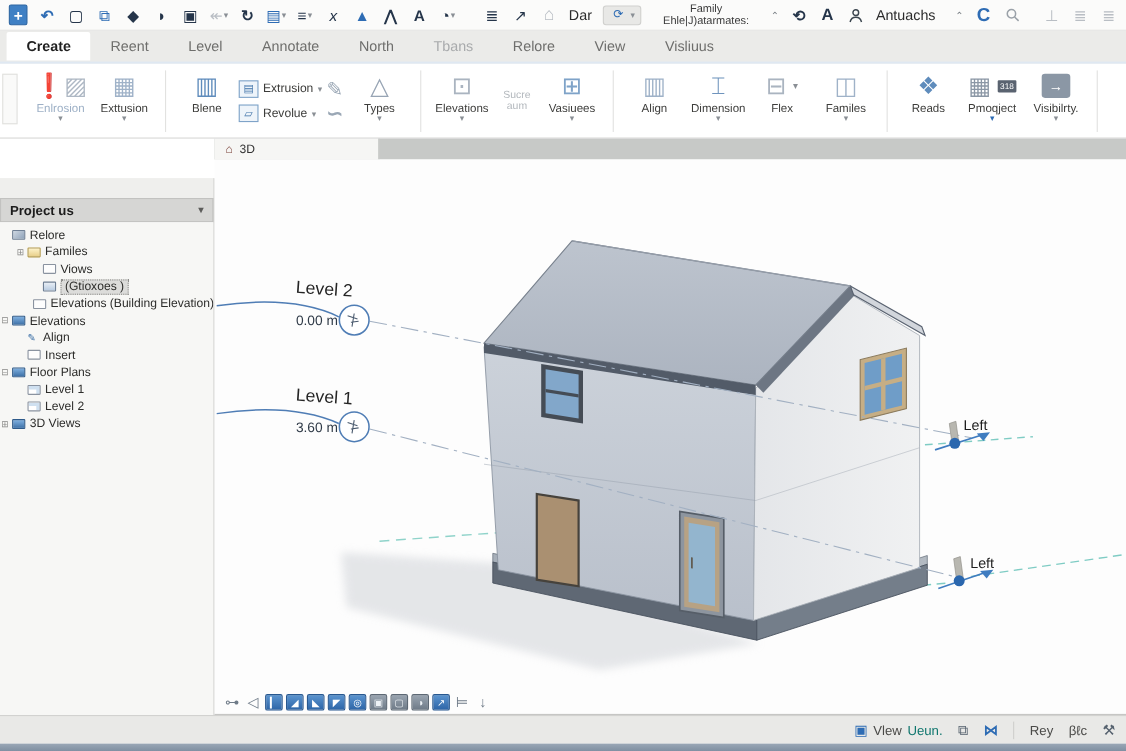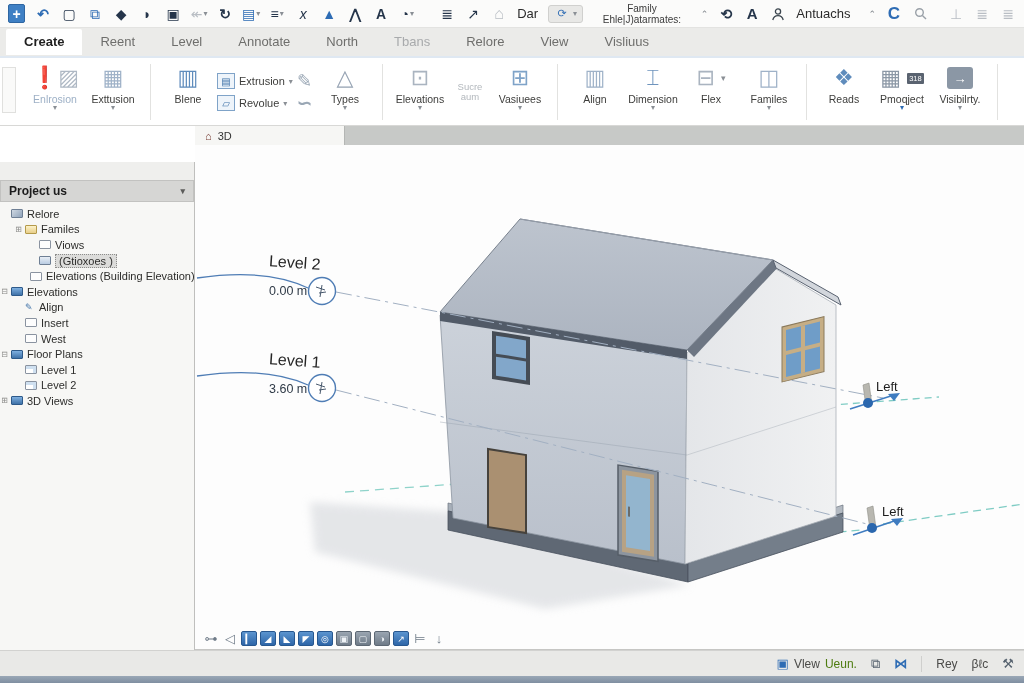--- a/index.html
+++ b/index.html
@@ -82,21 +82,21 @@
   .vc.graybox { background:linear-gradient(#9aa5b1,#6f7b88); color:#eef2f6; border:1px solid #5d6874; font-size:9px; }
   .vc.plain { color:#6f7b88; font-size:13px; }
 
   
   .statusbar { height:26px; background:#e9e9e7; border-top:1px solid #d2d2d0; display:flex; align-items:center; padding:0 10px; font-size:12px; color:#4a4a48; }
   .statusbar .spacer { flex:1; }
   .sb-item { display:inline-flex; align-items:center; gap:5px; margin-left:14px; }
   .sb-ico { font-size:13px; color:#55616e; }
   .sb-ico.blue { color:#2e6cb4; }
   .sb-sep { width:1px; height:16px; background:#cfcfcd; margin-left:14px; }
-  .sb-dim { color:#4d7c0f; }
+  .sb-dim { color:#0f766e; }
 
   .bottomstrip { height:7px; background:linear-gradient(#9aa7b6,#7f8fa1); }
 </style>
 </head>
 <body>
 
 <div class="app">
 
   <div class="qat">
     <span class="newtile">+</span>
@@ -308,25 +308,20 @@
         <div class="titem ind1">
             <span class="exp"></span>
             <span class="ti ti-pen">✎</span>
             <span class="lab">Align</span>
           </div>
         <div class="titem ind1">
             <span class="exp"></span>
             <span class="ti ti-doc"></span>
             <span class="lab">Insert</span>
           </div>
-        <div class="titem ind1">
-            <span class="exp"></span>
-            <span class="ti ti-doc"></span>
-            <span class="lab">West</span>
-          </div>
         <div class="titem">
             <span class="exp">⊟</span>
             <span class="ti ti-blue"></span>
             <span class="lab">Floor Plans</span>
           </div>
         <div class="titem ind1">
             <span class="exp"></span>
             <span class="ti ti-plan"></span>
             <span class="lab">Level 1</span>
           </div>

